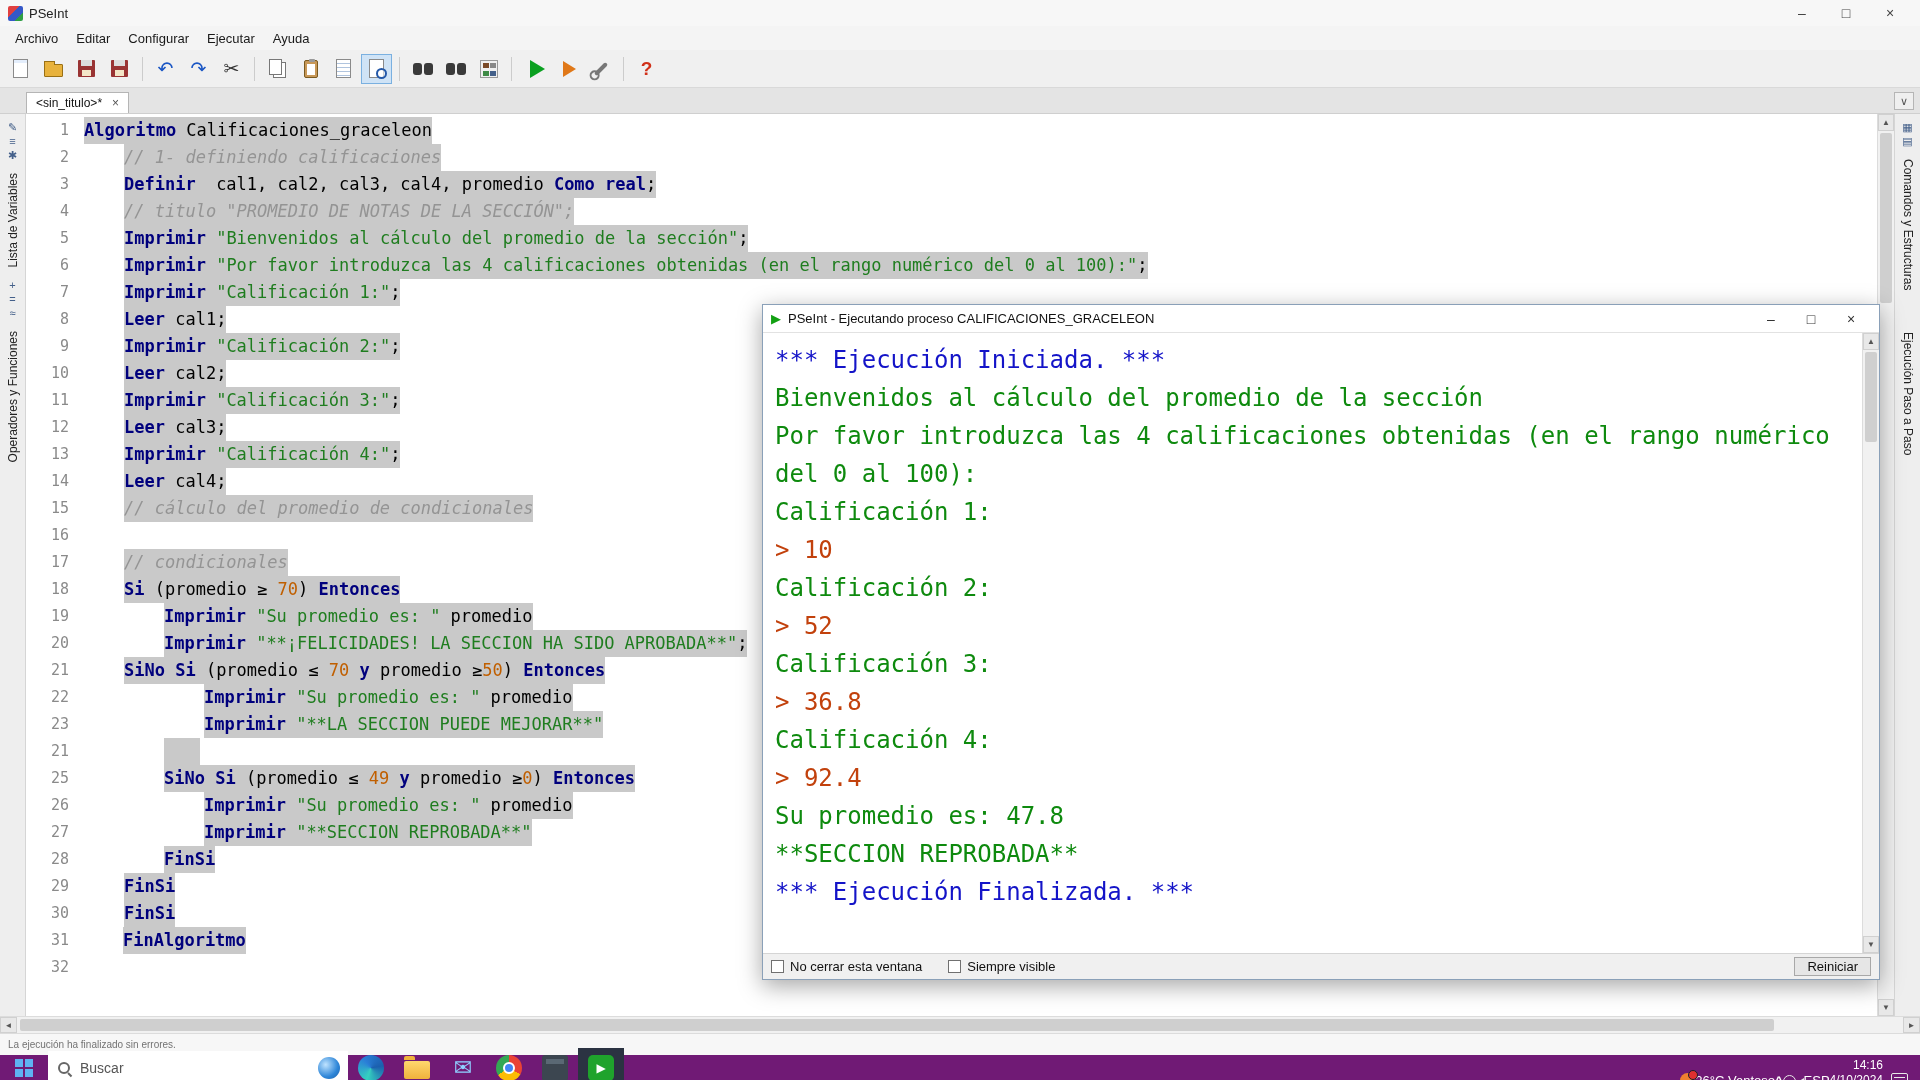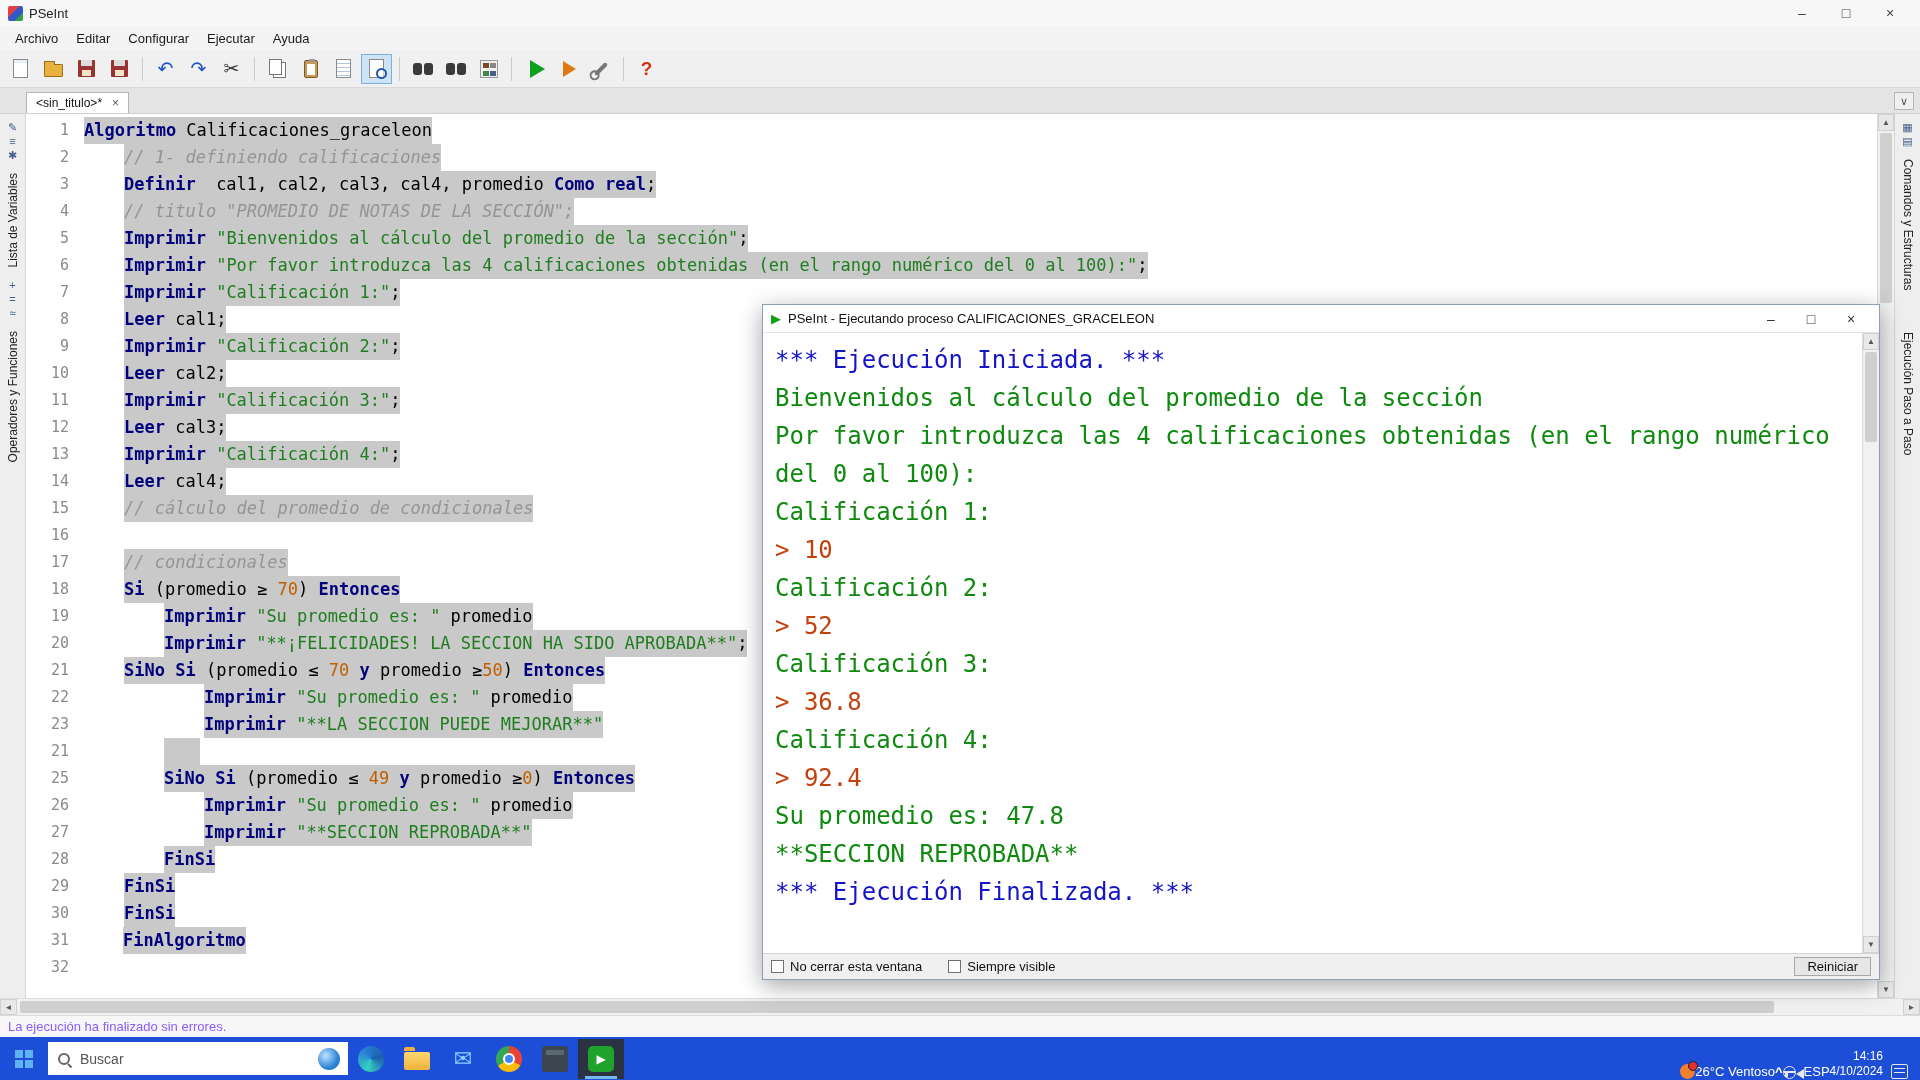--- a/index.html
+++ b/index.html
@@ -88,21 +88,21 @@
   .vtrack{flex:1;position:relative}
   .vthumb{position:absolute;top:2px;left:2px;right:2px;height:170px;background:#cfcfcf;border-radius:2px}
   .varrow.bottom{margin-top:auto}
 
   
   .hscroll{height:17px;background:#f1f1f1;border-top:1px solid #dcdcdc;display:flex;flex:none}
   .harrow{width:17px;background:#e8e8e8;border:1px solid #d0d0d0;font-size:8px;color:#555;display:flex;align-items:center;justify-content:center}
   .htrack{flex:1;position:relative}
   .hthumb{position:absolute;top:2px;bottom:2px;left:3px;width:93%;background:#cfcfcf;border-radius:2px}
   .statusbar{height:22px;background:#f7f7f7;border-top:1px solid #dcdcdc;display:flex;align-items:center;padding:0 8px;flex:none}
-  .statustext{font-size:13px;color:#8b5cf6}
+  .statustext{font-size:10px;color:#737373}
 
   
   .console{position:absolute;left:762px;top:304px;width:1118px;height:676px;background:#fff;
     border:1px solid #8aa0b8;box-shadow:0 6px 22px rgba(0,0,0,.35);z-index:50;display:flex;flex-direction:column}
   .ctitle{height:28px;background:#fff;border-bottom:1px solid #e2e2e2;display:flex;align-items:center;padding:0 8px;flex:none}
   .cico{color:#12a012;font-size:13px;margin-right:7px}
   .cname{font-size:13px;color:#111}
   .cbtns{margin-left:auto;display:flex}
   .cbtn{width:40px;text-align:center;font-size:14px;color:#333;line-height:28px}
   .cwrap{flex:1;position:relative;min-height:0}
@@ -112,21 +112,21 @@
   .cline.out{color:#0e8a0e}
   .cline.in{color:#c2410c}
   .cscroll{position:absolute;top:0;bottom:0;right:0;width:17px;background:#f1f1f1;border-left:1px solid #dcdcdc;display:flex;flex-direction:column}
   .cthumb{margin:2px;height:90px;background:#cfcfcf;border-radius:2px}
   .cfoot{height:26px;background:#f0f0f0;border-top:1px solid #d5d5d5;display:flex;align-items:center;padding:0 8px;flex:none}
   .copt{display:flex;align-items:center;margin-right:26px;font-size:13px;color:#111}
   .cbox{width:13px;height:13px;background:#fff;border:1px solid #707070;margin-right:6px}
   .cbtn-restart{margin-left:auto;background:#e6e6e6;border:1px solid #a8a8a8;font-size:13px;padding:1px 12px;color:#111;font-family:"Liberation Sans",sans-serif}
 
   
-  .taskbar{height:43px;background:#1d4ed8;display:flex;align-items:center;flex:none}
+  .taskbar{height:25px;background:#701a75;display:flex;align-items:center;flex:none}
   .startbtn{width:48px;height:40px;display:flex;align-items:center;justify-content:center}
   .winlogo{width:18px;height:18px;background-repeat:no-repeat;background-image:
     linear-gradient(#5fb2f2,#5fb2f2),linear-gradient(#5fb2f2,#5fb2f2),linear-gradient(#5fb2f2,#5fb2f2),linear-gradient(#5fb2f2,#5fb2f2);
     background-size:8px 8px;background-position:0 0,10px 0,0 10px,10px 10px}
   .searchbox{width:300px;height:33px;background:#fff;display:flex;align-items:center;padding:0 8px;gap:8px}
   .mini-mag{position:relative;width:16px;height:16px;flex:none}
   .mini-mag::before{content:"";position:absolute;left:2px;top:2px;width:8px;height:8px;border:2px solid #666;border-radius:50%}
   .mini-mag::after{content:"";position:absolute;left:12px;top:12px;width:5px;height:2px;background:#666;transform:rotate(45deg);transform-origin:left center}
   .searchtext{font-size:14px;color:#555;flex:1}
   .searchorb{width:22px;height:22px;border-radius:50%;flex:none;

